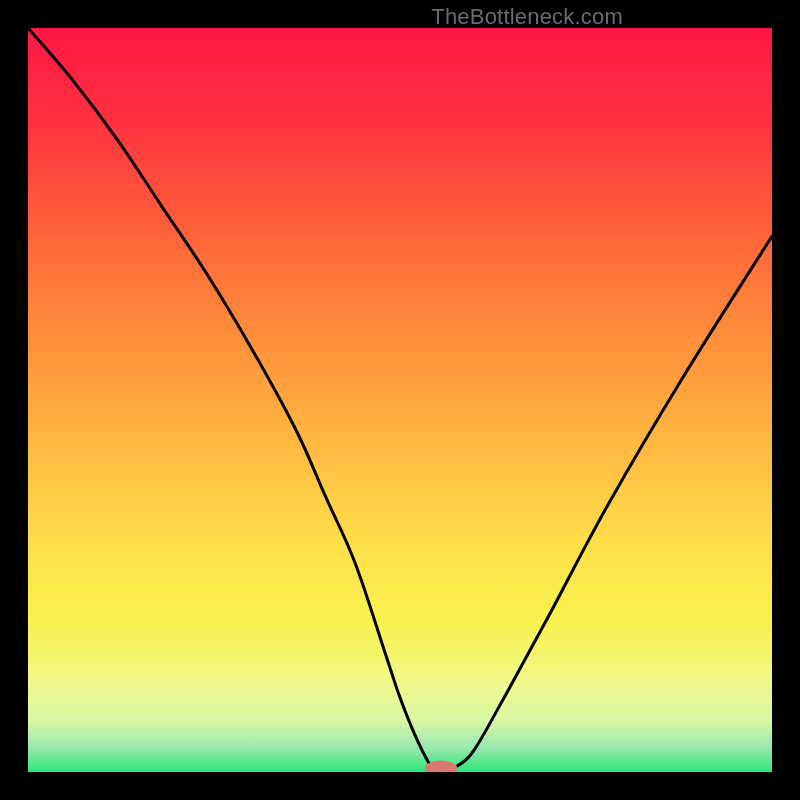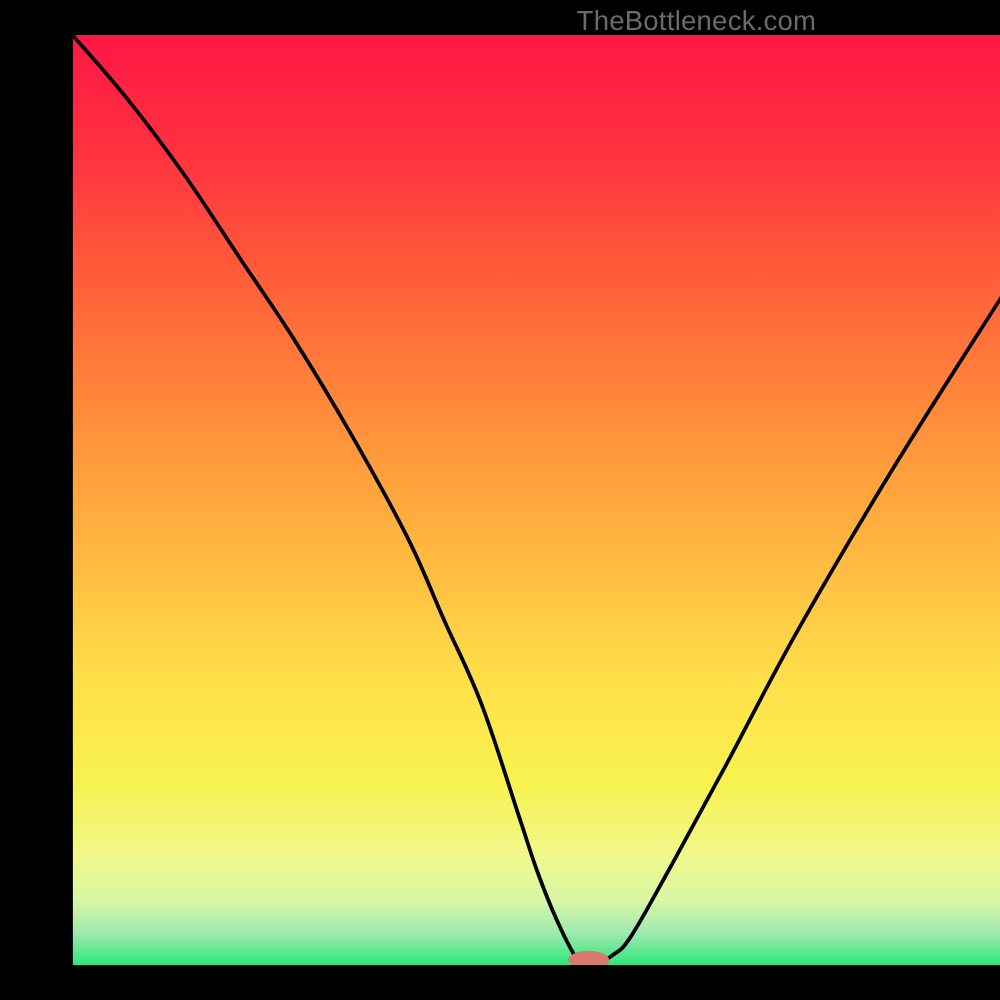--- a/index.html
+++ b/index.html
@@ -10,21 +10,20 @@
     background: #000;
     overflow: hidden;
   }
   .frame {
     position: absolute;
     left: 0;
     top: 0;
     width: 633px;
     height: 800px;
     background: #000;
-    margin-left: 30px;
   }
   .plot {
     position: absolute;
     left: 28px;
     top: 28px;
     width: 744px;
     height: 744px;
     overflow: hidden;
   }
   .watermark {

